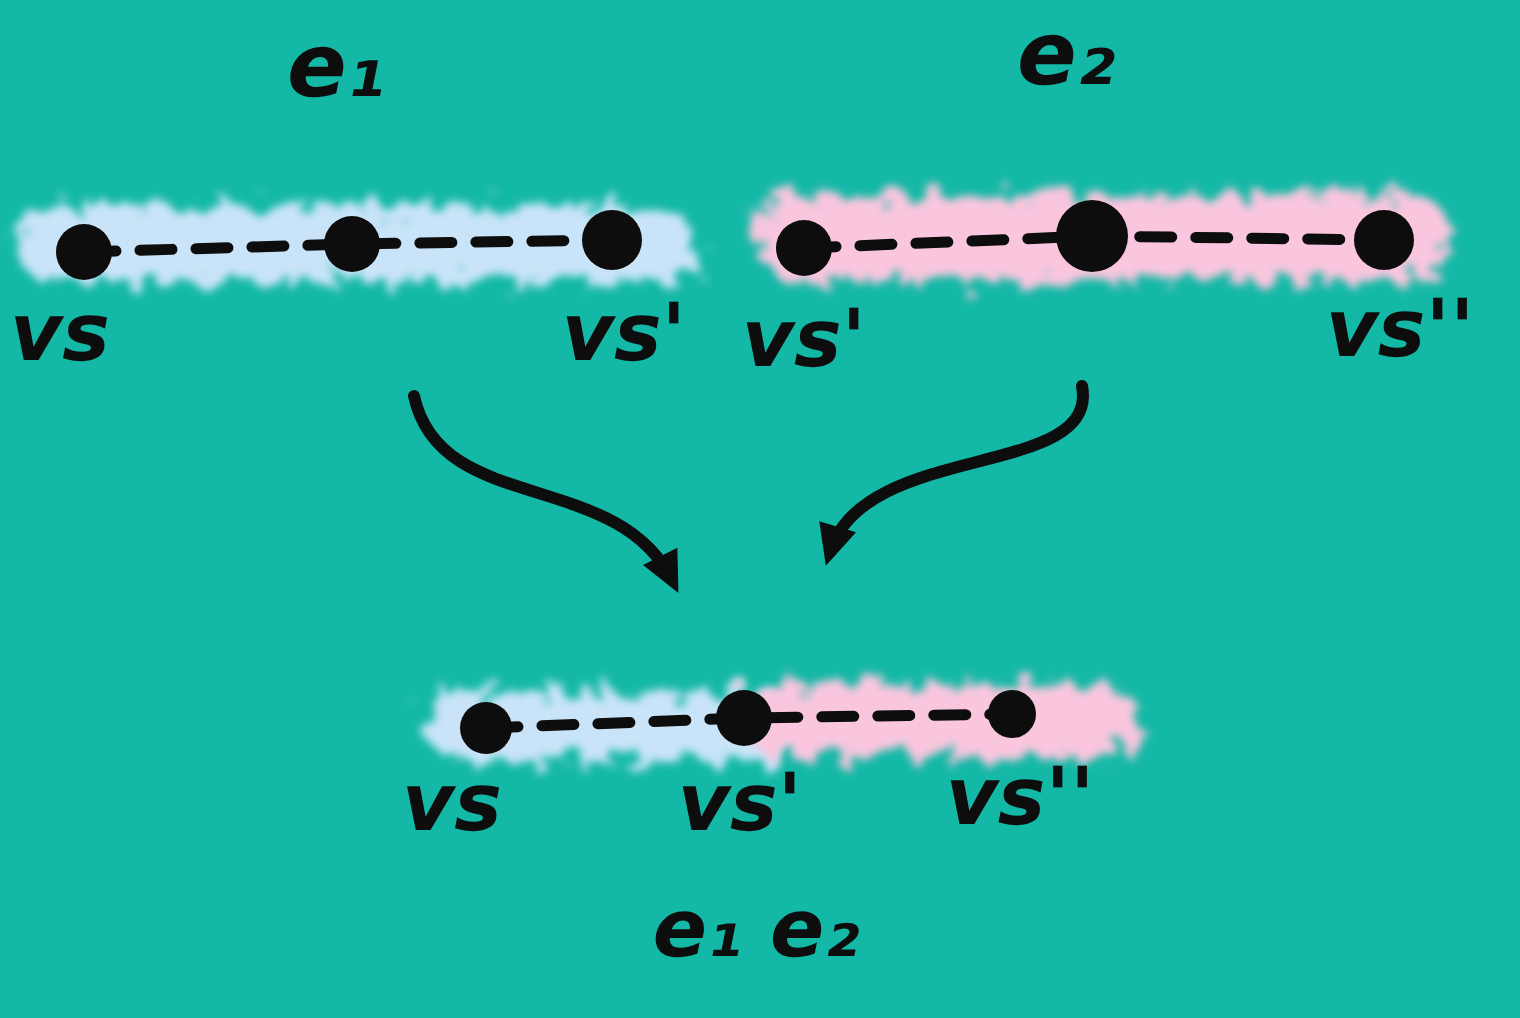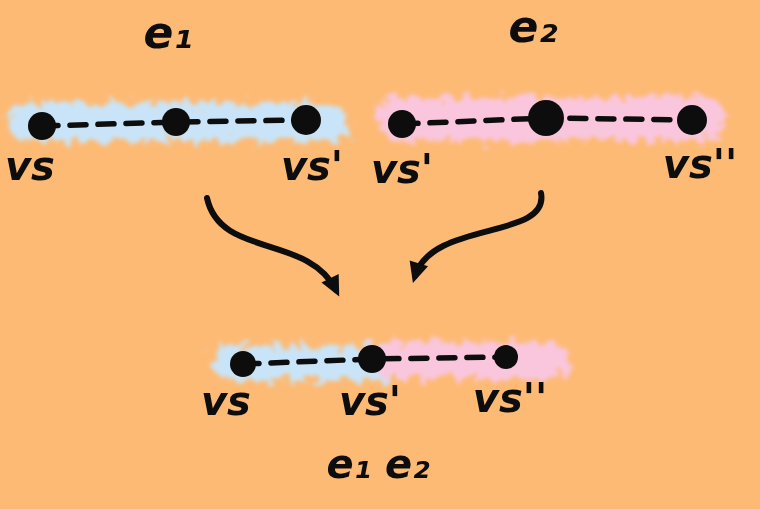--- a/index.html
+++ b/index.html
@@ -5,21 +5,21 @@
   html, body {
     margin: 0;
     padding: 0;
     background: #ffffff;
     font-family: "DejaVu Sans", sans-serif;
   }
   .canvas-wrap {
     position: relative;
     width: 760px;
     height: 509px;
-    background: #fdba74;
+    background: #14b8a6;
     overflow: hidden;
   }
   svg { display: block; }
   text {
     font-family: "DejaVu Sans", sans-serif;
     font-weight: bold;
     font-style: italic;
     fill: #0d0d0d;
   }
   .edge-label { font-size: 44px; }

